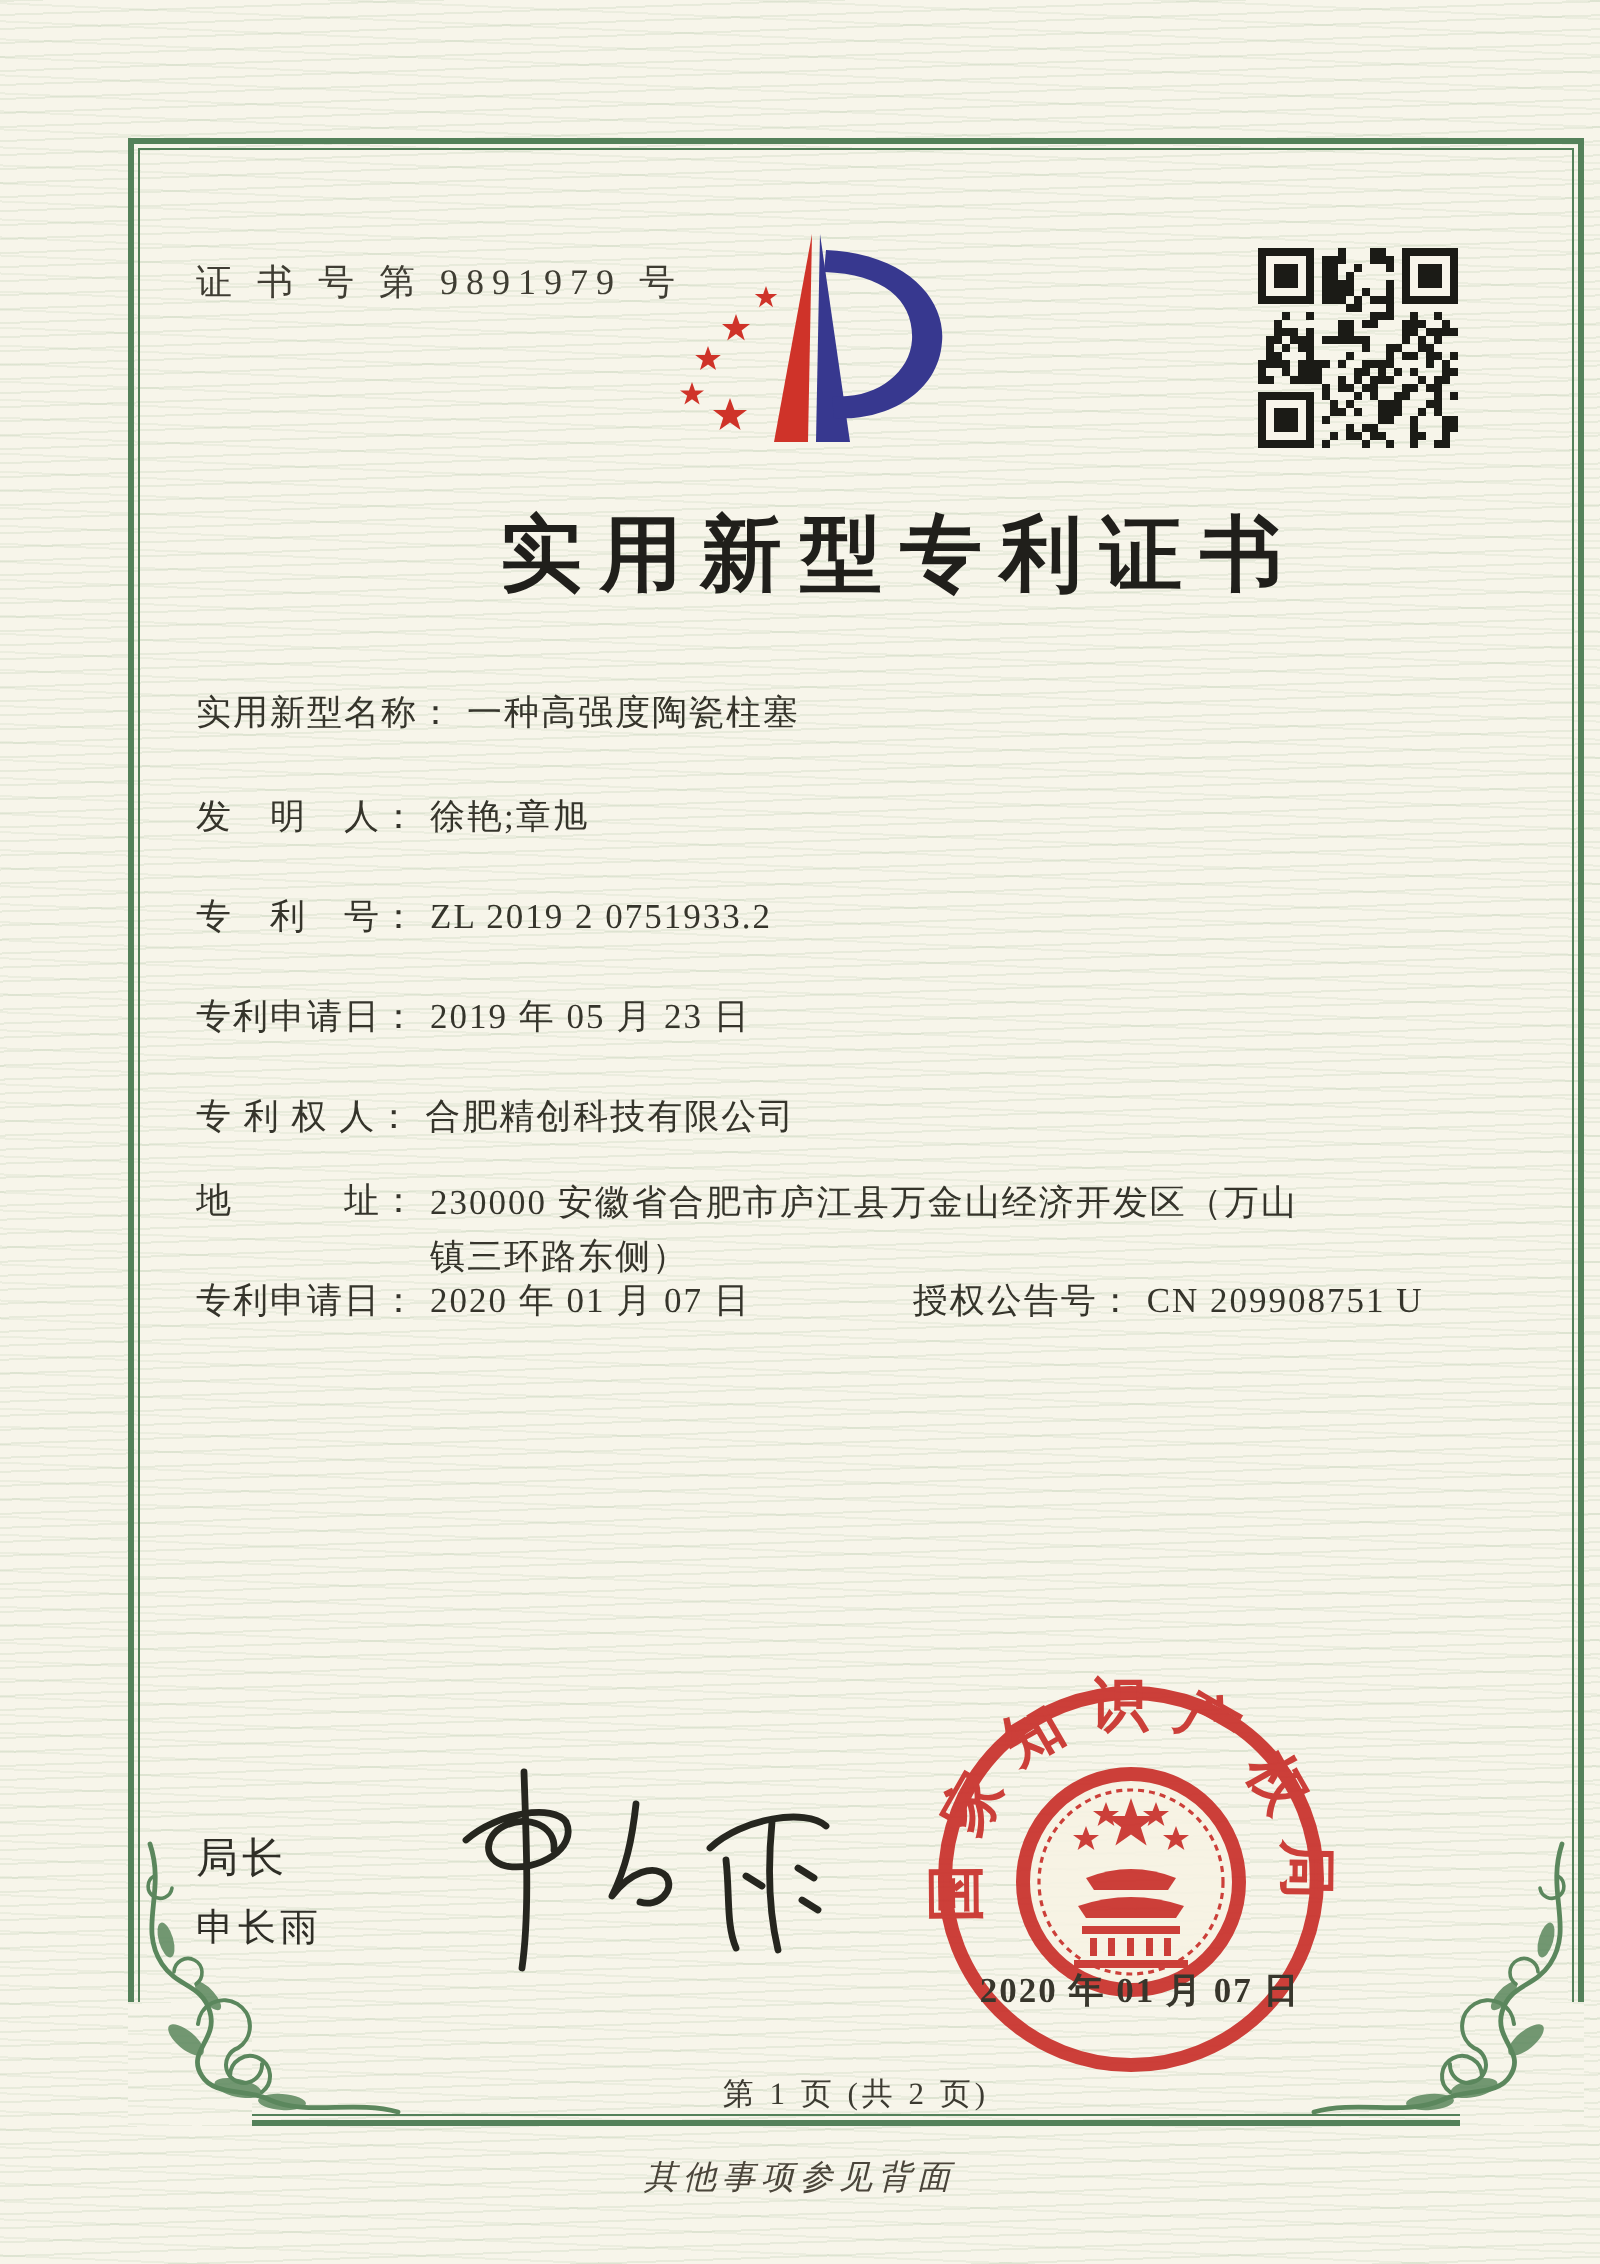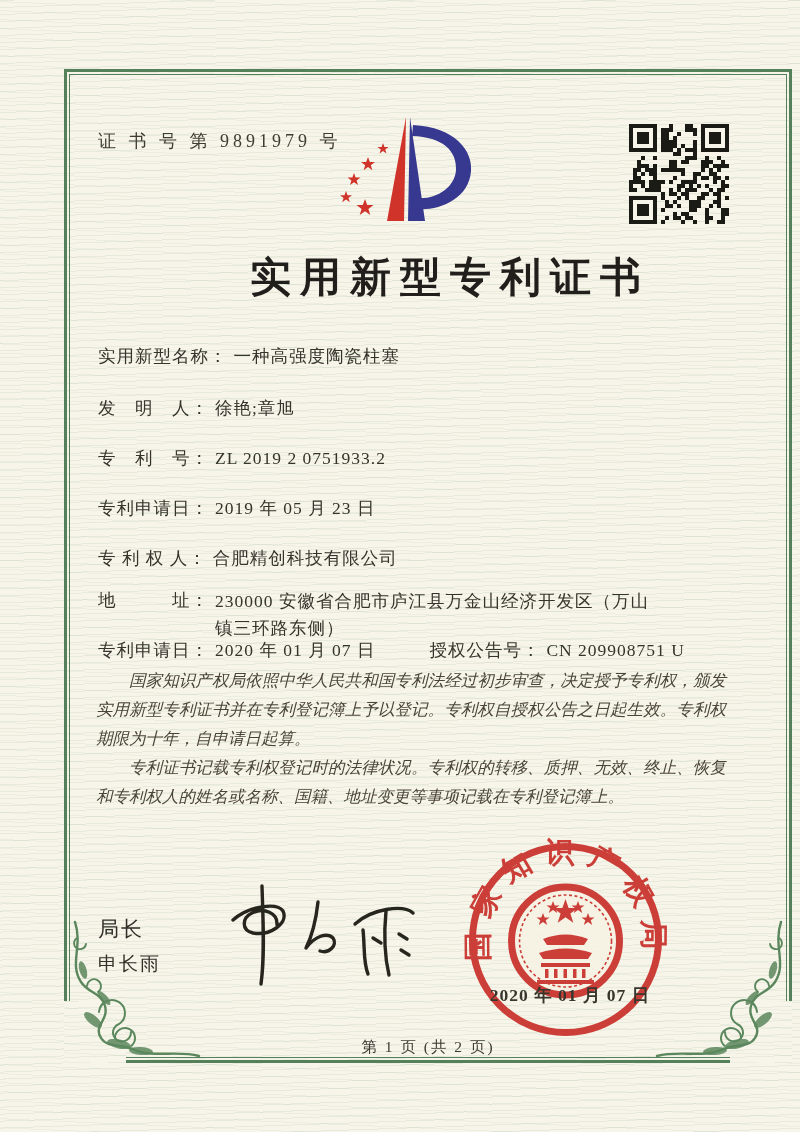--- a/index.html
+++ b/index.html
@@ -51,21 +51,21 @@
   .row{
     position:absolute;left:31px;font-size:17.5px;color:#35342b;
     letter-spacing:1px;white-space:nowrap;z-index:4;
   }
   .row .lbl{display:inline-block;text-align:right;}
   .row .val{margin-left:6px;}
   .addr-val{
     display:inline-block;width:452px;white-space:normal;
     vertical-align:top;line-height:27px;margin-left:6px;
   }
-  .pair2{margin-left:54px;}
+  .pair2{margin-left:81px;}
 
   .body-text{
     position:absolute;left:29px;top:594px;width:630px;
     font-size:16.5px;line-height:29px;color:#4a4437;
     text-align:justify;font-style:italic;z-index:4;
   }
   .body-text p{margin:0;text-indent:2em;}
 
   .sig-title{position:absolute;left:31px;top:843px;font-size:21px;color:#2f2e27;letter-spacing:2px;z-index:4;}
   .sig-name{position:absolute;left:31px;top:879px;font-size:19px;color:#2f2e27;letter-spacing:2px;z-index:4;}
@@ -378,24 +378,20 @@
     <div class="row" style="top:474px">
       <span class="lbl">专 利 权 人：</span><span class="val">合肥精创科技有限公司</span>
     </div>
     <div class="row" style="top:516px">
       <span class="lbl">地　　　址：</span><span class="addr-val">230000 安徽省合肥市庐江县万金山经济开发区（万山镇三环路东侧）</span>
     </div>
     <div class="row" style="top:566px">
       <span class="lbl">专利申请日：</span><span class="val">2020 年 01 月 07 日</span><span class="lbl pair2">授权公告号：</span><span class="val">CN 209908751 U</span>
     </div>
 
-    <div class="body-text">
-      <p>国家知识产权局依照中华人民共和国专利法经过初步审查，决定授予专利权，颁发实用新型专利证书并在专利登记簿上予以登记。专利权自授权公告之日起生效。专利权期限为十年，自申请日起算。</p>
-      <p>专利证书记载专利权登记时的法律状况。专利权的转移、质押、无效、终止、恢复和专利权人的姓名或名称、国籍、地址变更等事项记载在专利登记簿上。</p>
-    </div>
 
     <div class="sig-title">局长</div>
     <div class="sig-name">申长雨</div>
 
     <svg class="sig-script" width="230" height="110" viewBox="0 0 230 110">
       <g stroke="#26261f" stroke-width="3.4" fill="none" stroke-linecap="round" stroke-linejoin="round">
         <path d="M28,40 C44,26 72,22 78,31 C84,44 64,56 48,53 C36,50 37,38 47,33 C59,27 73,33 72,45"></path>
         <path d="M57,6 C58,38 60,76 56,104"></path>
         <path d="M113,22 C111,40 108,54 101,68 C110,56 122,52 128,58 C133,65 124,74 115,71"></path>
         <path d="M150,44 C166,29 198,24 208,33"></path>
@@ -435,13 +431,14 @@
           <rect x="74" y="143" width="57" height="4"></rect>
         </g>
       </g>
     </svg>
 
     <div class="seal-date">2020 年 01 月 07 日</div>
 
     <div class="page-num">第 1 页 (共 2 页)</div>
   </div>
 
+  <div class="back-note">其他事项参见背面</div>
 </div>
 
 </body></html>

